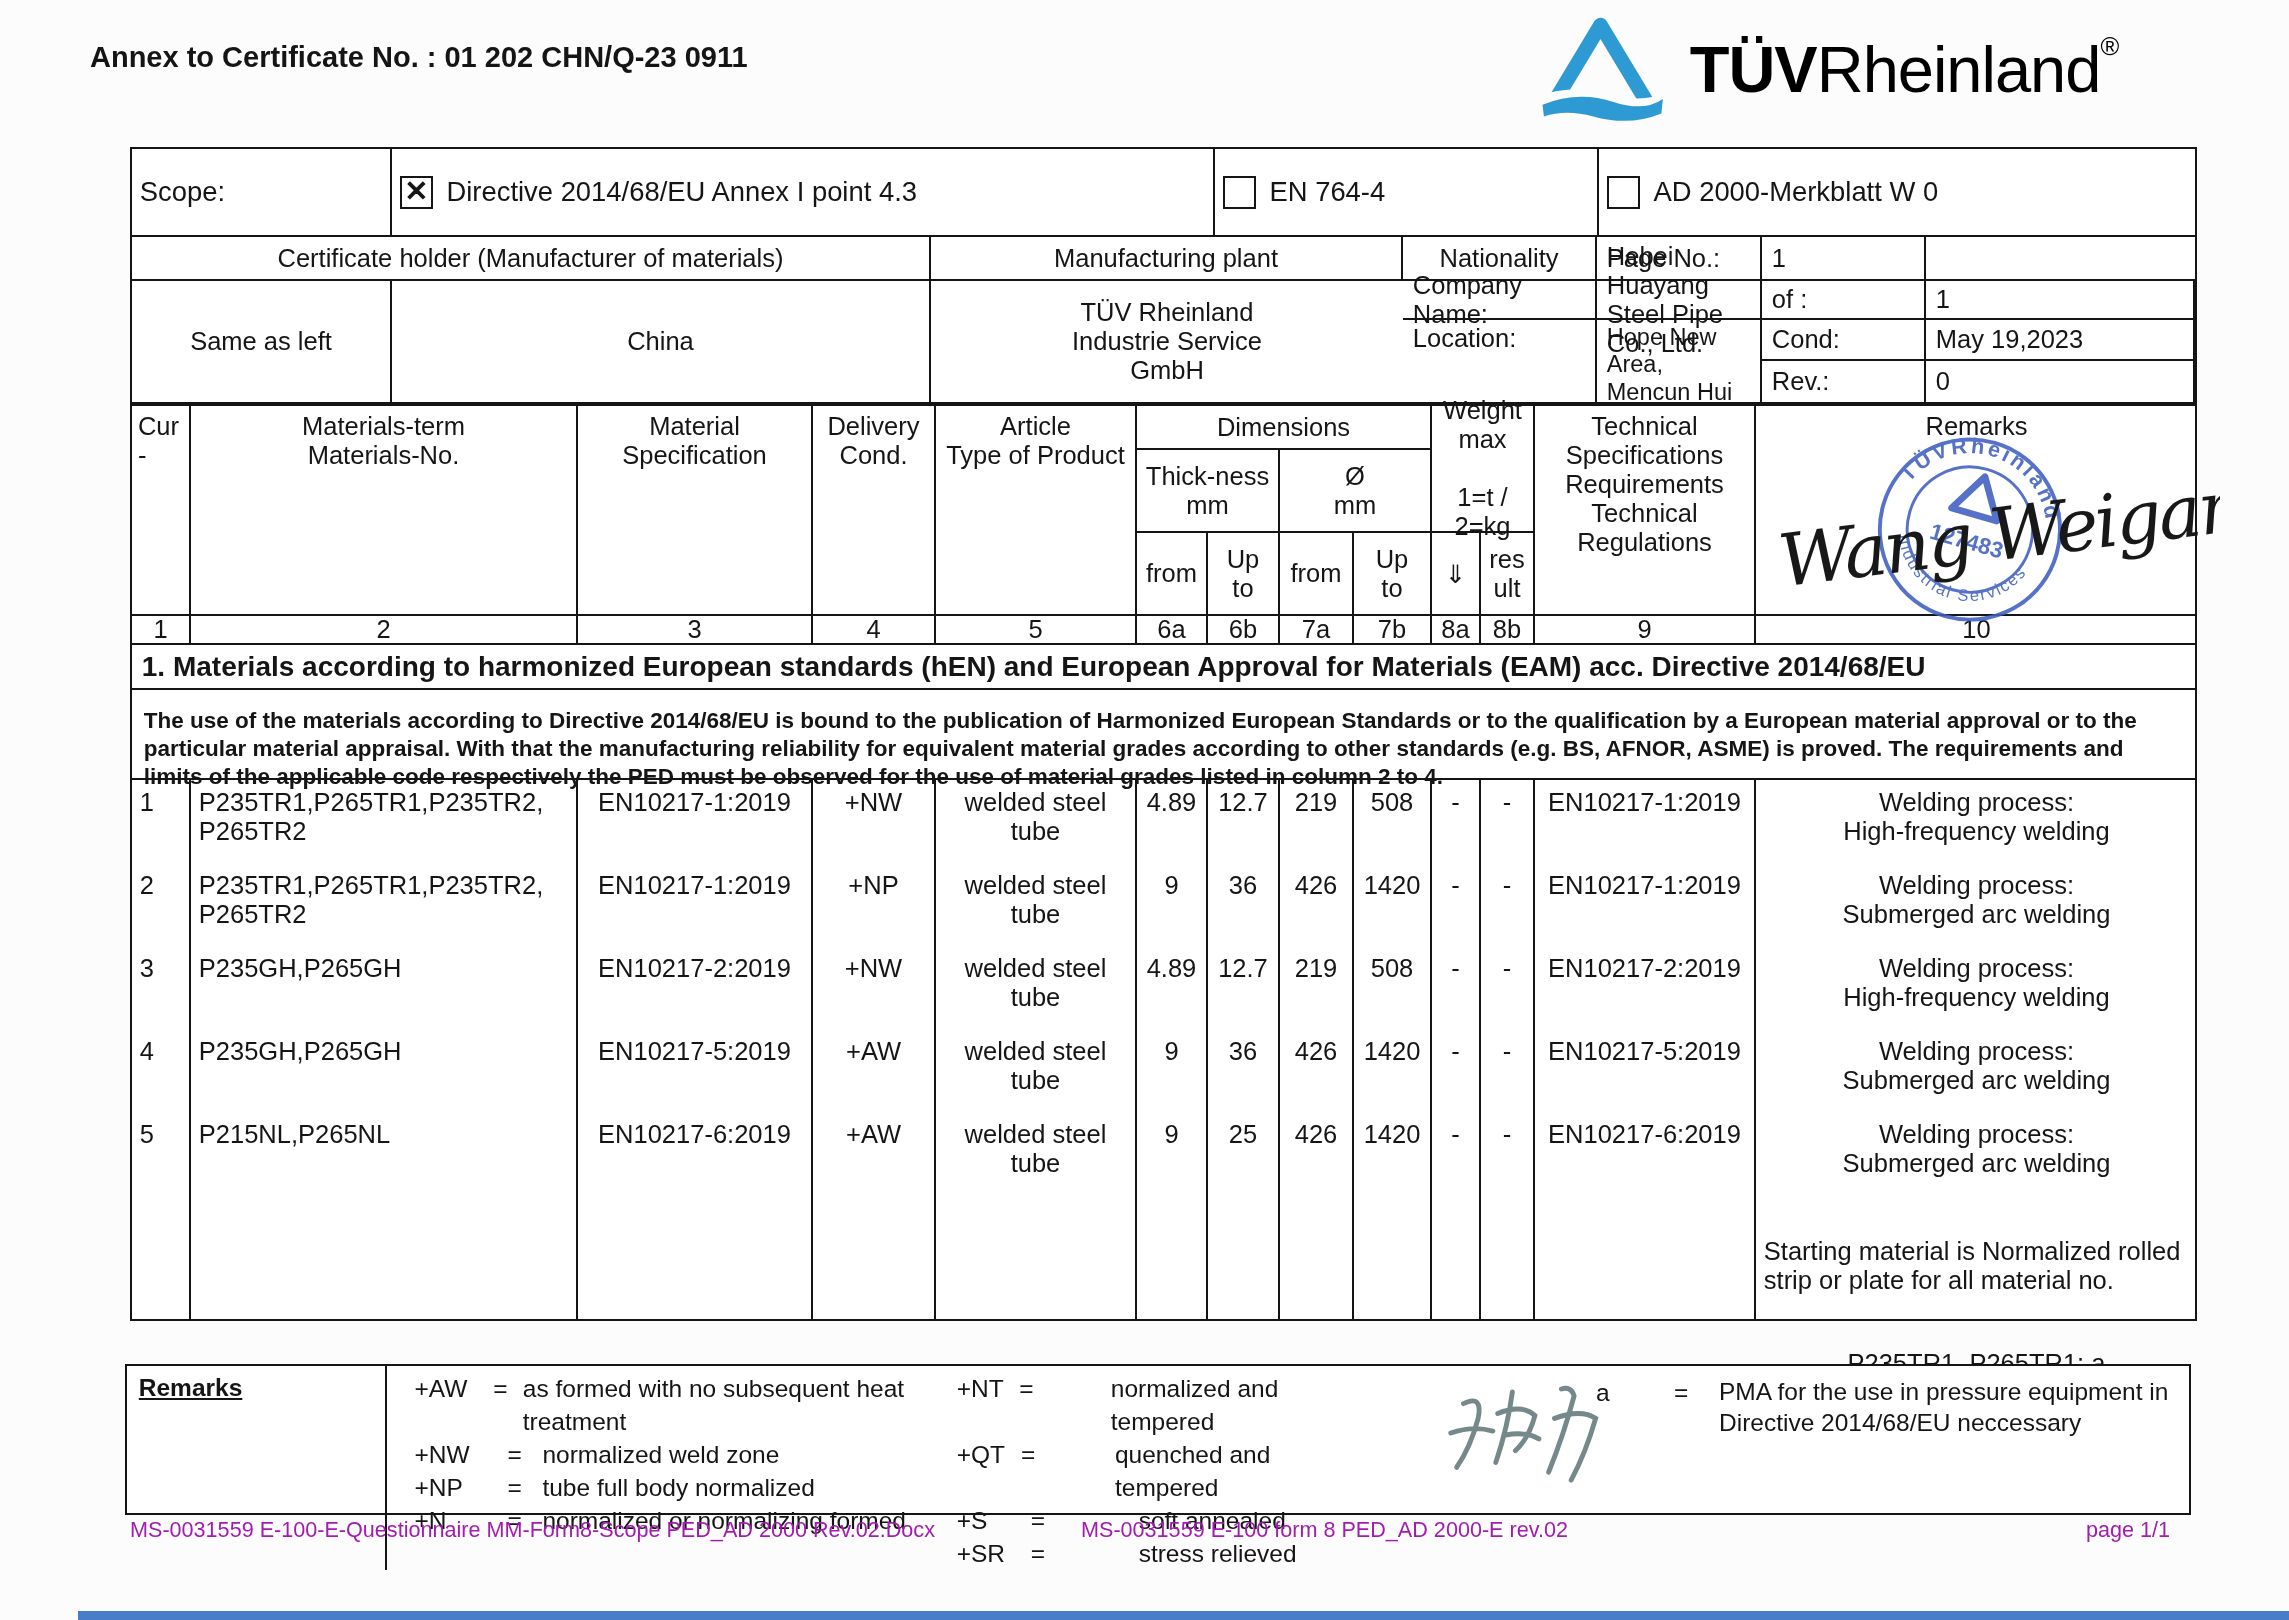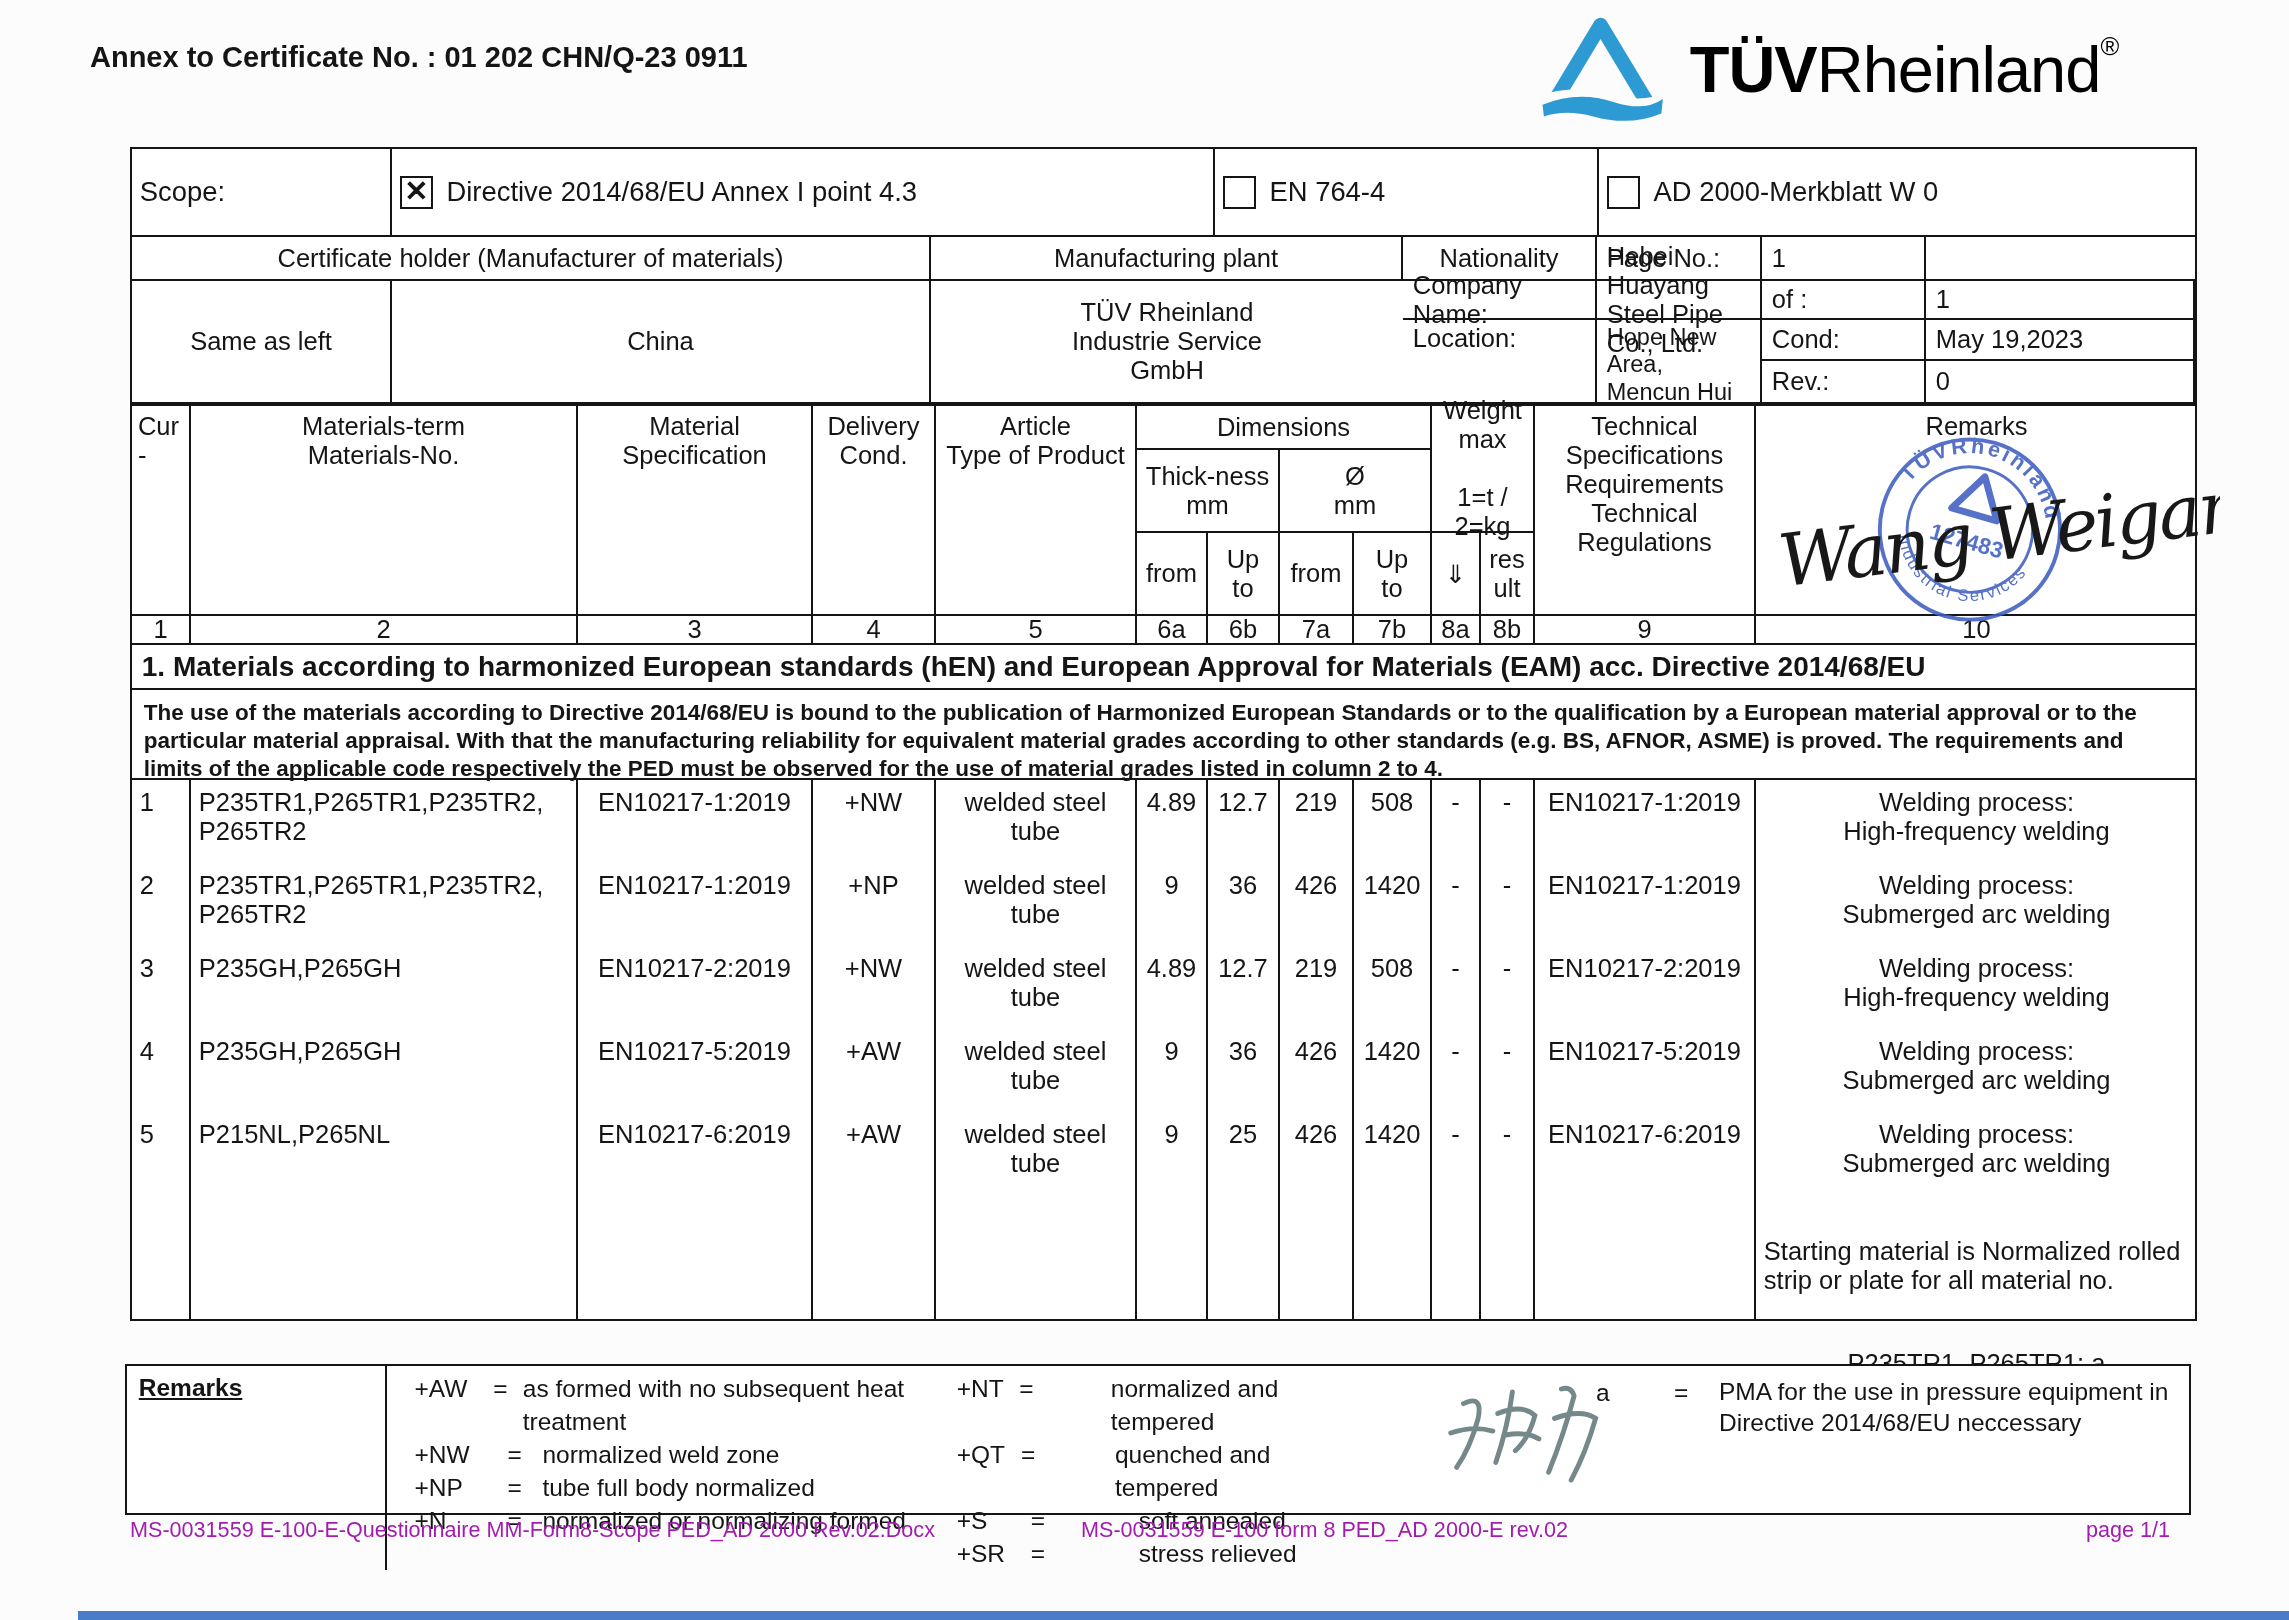--- a/index.html
+++ b/index.html
@@ -30,21 +30,21 @@
   .loc-val{font-size:23.5px;line-height:27.4px;}
   
   .mt{position:absolute;left:130px;top:404px;width:2063px;border:2.9px solid #151515;background:#fff;
       display:grid;font-size:25.5px;
       grid-template-columns:59px 387px 235px 123px 201px 71px 72px 74px 78px 49px 54px 221px 441px;
       grid-template-rows:44px 83px 83px 29px 45px 90px 539px;}
   .mt .c{padding:5.9px 5.9px;}
   .numrow{border-bottom:2.9px solid #151515!important;display:flex;align-items:center;justify-content:center;padding:0!important;}
   .section-row{grid-column:1/14;font-size:28px;font-weight:bold;padding:5.9px 9.8px!important;border-bottom:2.9px solid #151515!important;}
   .note-row{grid-column:1/14;font-size:22.5px;font-weight:bold;line-height:28px;white-space:normal!important;
-      border-bottom:2.9px solid #151515!important;padding:9px 11.8px!important;}
+      border-bottom:2.9px solid #151515!important;padding:17px 11.8px!important;}
   .stack{box-sizing:border-box;border-right:2px solid #151515;display:grid;
       grid-template-rows:83px 83px 83px 83px 88px 118px;}
   .entry{box-sizing:border-box;padding:7.8px 7.8px;white-space:pre-line;}
   .t-l{text-align:left;} .t-c{text-align:center;}
   
   .rbox{position:absolute;left:125px;top:1364px;width:2062px;height:147px;border:2.9px solid #151515;background:#fff;
       display:grid;grid-template-columns:260px 1fr;font-size:24.5px;}
   .rbox-label{box-sizing:border-box;border-right:2px solid #151515;padding:7.8px 11.8px;font-weight:bold;text-decoration:underline;}
   .rbox-defs{display:flex;padding:5.9px 0 0 27.4px;position:relative;}
   .defline{display:flex;line-height:33px;}

